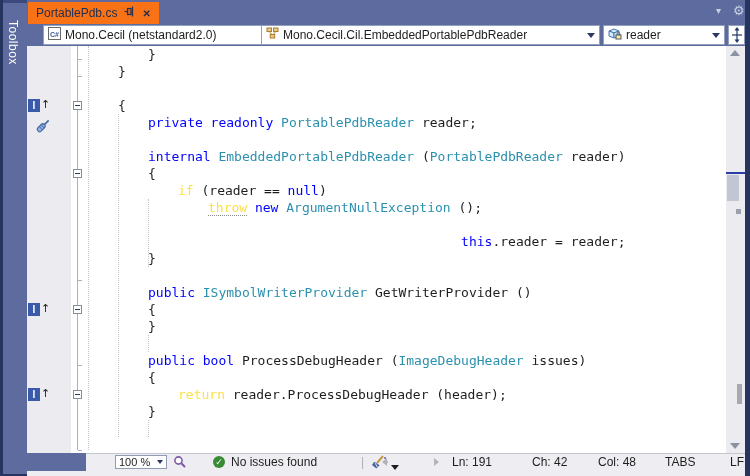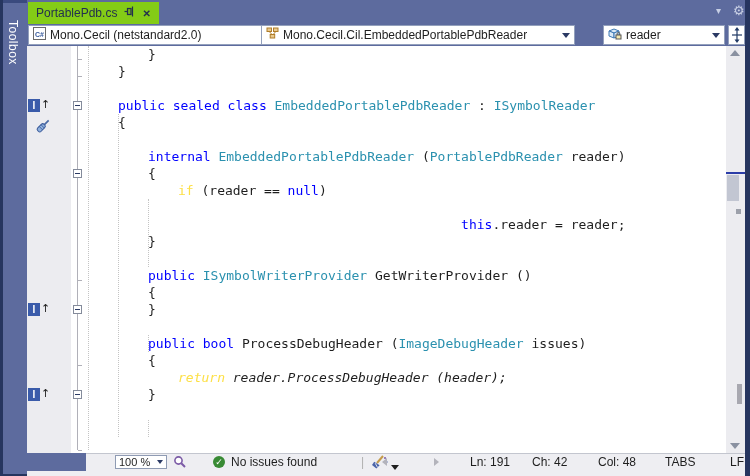--- a/index.html
+++ b/index.html
@@ -10,21 +10,21 @@
   
   #frame-left{left:0;top:0;width:3px;height:476px;background:#26355f;}
   #frame-right{left:745px;top:0;width:5px;height:476px;background:#26355f;}
   #frame-bottom{left:0;top:471px;width:750px;height:5px;background:#26355f;}
   #toolbox-strip{left:3px;top:0;width:24px;height:471px;background:#5d6b9e;border-top:3px solid #3a4a7e;}
   #toolbox-label{left:6px;top:20px;color:#ffffff;font-size:12px;
        writing-mode:vertical-rl;letter-spacing:.5px;}
 
   
   #tabstrip{left:27px;top:0;width:718px;height:24px;background:#5d6b9e;}
-  #doc-tab{left:28px;top:2px;height:22px;background:#84cc16;display:flex;align-items:center;
+  #doc-tab{left:28px;top:2px;height:22px;background:#f97316;display:flex;align-items:center;
        padding:0 8px;color:#23304f;font-size:12px;gap:7px;}
   #tab-close{font-size:10px;font-weight:bold;color:#23304f;cursor:default;}
   #title-chevron{left:716px;top:5px;color:#c7cfe4;font-size:10px;}
   #title-gear{left:733px;top:3px;color:#c7cfe4;font-size:13px;}
 
   
   .combo{position:absolute;top:25px;height:20px;background:#ffffff;border:1px solid #93a0bc;
        display:flex;align-items:center;font-size:12px;color:#1e1e1e;box-sizing:border-box;
        padding:0 4px;gap:4px;}
   .combo .dd{margin-left:auto;width:0;height:0;border-left:4px solid transparent;
@@ -103,31 +103,31 @@
       <rect x="3.5" y="2.5" width="3.5" height="6"></rect>
           <line x1="8.5" y1="0.5" x2="8.5" y2="10.5"></line>
     </g>
       </svg>
   </span>
   <span id="tab-close">✕</span>
 </div>
 <div class="abs" id="title-chevron">▾</div>
 <div class="abs" id="title-gear">⚙</div>
 
-<div class="combo" style="left:28px;width:274px;justify-content:space-between;">
+<div class="combo" style="left:43px;width:274px;justify-content:space-between;">
   <span>
     <svg width="13" height="13" viewBox="0 0 13 13">
         <rect x="0.5" y="0.5" width="12" height="12" fill="#fff" stroke="#6a6a6a"></rect>
     <text x="6.5" y="9.5" font-size="7" font-family="Liberation Sans" font-weight="bold" fill="#36599c" text-anchor="middle">C#</text>
       </svg>
   </span>
   <span class="txt">Mono.Cecil (netstandard2.0)</span>
   <span class="dd"></span>
 </div>
-<div class="combo" style="left:261px;width:314px;">
+<div class="combo" style="left:261px;width:339px;">
   <span>
     <svg width="13" height="13" viewBox="0 0 13 13">
         <g stroke="#b07d28" fill="#e8c98f" stroke-width="1">
       <rect x="1" y="1" width="4.5" height="3.5"></rect>
           <rect x="7.5" y="1" width="4.5" height="3.5"></rect>
       <rect x="4.2" y="7.5" width="4.5" height="3.5"></rect>
       <line x1="3.2" y1="4.5" x2="6" y2="7.5" fill="none"></line>
           <line x1="9.8" y1="4.5" x2="7.2" y2="7.5" fill="none"></line>
     </g>
       </svg>
@@ -165,37 +165,38 @@
     </svg>
 </div>
 
 <div class="abs" id="editor-bg"></div>
 <div class="abs" id="glyph-margin"></div>
 <div class="abs" id="outline-vline" class2="outline-line" style="left:77px;top:46px;width:1px;height:404px;background:#b0b0b8;"></div>
 <div class="abs" id="code-lines">
     <div class="code-line" style="padding-left: 60px;"><span class="tk-txt">}</span></div>
     <div class="code-line" style="padding-left: 30px;"><span class="tk-txt">}</span></div>
     <div class="code-line" style="padding-left: 0px;"></div>
-    <div class="code-line" style="padding-left: 30px;"><span class="tk-kw">public sealed class </span><span class="tk-type">EmbeddedPortablePdbReader</span><span class="tk-txt"> : </span><span class="tk-type">ISymbolReader</span></div>
     <div class="code-line" style="padding-left: 30px;"><span class="tk-txt">{</span></div>
+    <div class="code-line" style="padding-left: 60px;"><span class="tk-kw">private readonly </span><span class="tk-type">PortablePdbReader</span><span class="tk-txt"> reader;</span></div>
     <div class="code-line" style="padding-left: 0px;"></div>
     <div class="code-line" style="padding-left: 60px;"><span class="tk-kw">internal </span><span class="tk-type">EmbeddedPortablePdbReader</span><span class="tk-txt"> (</span><span class="tk-type">PortablePdbReader</span><span class="tk-txt"> reader)</span></div>
     <div class="code-line" style="padding-left: 60px;"><span class="tk-txt">{</span></div>
     <div class="code-line" style="padding-left: 90px;"><span class="tk-ctrl">if</span><span class="tk-txt"> (reader == </span><span class="tk-kw">null</span><span class="tk-txt">)</span></div>
+    <div class="code-line" style="padding-left: 120px;"><span class="tk-ctrl tk-u">throw</span><span class="tk-txt"> </span><span class="tk-kw">new</span><span class="tk-txt"> </span><span class="tk-type">ArgumentNullException</span><span class="tk-txt"> ();</span></div>
     <div class="code-line" style="padding-left: 0px;"></div>
     <div class="code-line" style="padding-left: 90px; text-align: right;"><span class="tk-kw">this</span><span class="tk-txt">.reader = reader;</span></div>
     <div class="code-line" style="padding-left: 60px;"><span class="tk-txt">}</span></div>
     <div class="code-line" style="padding-left: 0px;"></div>
     <div class="code-line" style="padding-left: 60px;"><span class="tk-kw">public </span><span class="tk-type">ISymbolWriterProvider</span><span class="tk-txt"> GetWriterProvider ()</span></div>
     <div class="code-line" style="padding-left: 60px;"><span class="tk-txt">{</span></div>
     <div class="code-line" style="padding-left: 60px;"><span class="tk-txt">}</span></div>
     <div class="code-line" style="padding-left: 0px;"></div>
     <div class="code-line" style="padding-left: 60px;"><span class="tk-kw">public bool </span><span class="tk-txt">ProcessDebugHeader</span><span class="tk-txt"> (</span><span class="tk-type">ImageDebugHeader</span><span class="tk-txt"> issues)</span></div>
     <div class="code-line" style="padding-left: 60px;"><span class="tk-txt">{</span></div>
-    <div class="code-line" style="padding-left: 90px; font-style: italic;"><span class="tk-ctrl">return</span><span class="tk-txt"> reader.ProcessDebugHeader (header);</span></div>
+    <div class="code-line" style="padding-left: 90px;"><span class="tk-ctrl">return</span><span class="tk-txt"> reader.ProcessDebugHeader (header);</span></div>
     <div class="code-line" style="padding-left: 60px;"><span class="tk-txt">}</span></div>
   </div>
 <div class="abs" id="editor-overlays" style="left:0;top:0;">
     <div class="indent-guide" style="position: absolute; left: 88px; top: 46px; height: 404px;"></div>
     <div class="indent-guide" style="position: absolute; left: 118px; top: 114px; height: 323px;"></div>
     <div class="indent-guide" style="position: absolute; left: 148px; top: 199px; height: 68px;"></div>
     <div class="indent-guide" style="position: absolute; left: 148px; top: 335px; height: 17px;"></div>
     <div class="indent-guide" style="position: absolute; left: 148px; top: 420px; height: 17px;"></div>
     <div class="outline-box" style="position: absolute; left: 73px; top: 101px;"></div>
     <div class="outline-box" style="position: absolute; left: 73px; top: 169px;"></div>
@@ -261,19 +262,19 @@
       <line x1="4.2" y1="9.2" x2="6.4" y2="13.2" stroke="#fff" stroke-width="0.8"></line>
       <path d="M13,4 h2 M14,3 v2" stroke="#7b5aa6" stroke-width="1"></path>
       <path d="M14.6,8 h2 M15.6,7 v2" stroke="#4a63a8" stroke-width="1"></path>
     </svg>
   </span>
   <span class="st" style="left:364px;top:5px;">
     <span style="display:inline-block;width:0;height:0;border-left:4px solid transparent;border-right:4px solid transparent;border-top:5px solid #1e1e1e;"></span>
   </span>
   <span class="hs-arrow" id="hs-left"></span>
   <span class="hs-arrow" id="hs-right"></span>
-  <span class="st" style="left:443px;">Ln: 191</span>
+  <span class="st" style="left:425px;">Ln: 191</span>
   <span class="st" style="left:505px;">Ch: 42</span>
   <span class="st" style="left:571px;">Col: 48</span>
   <span class="st" style="left:638px;">TABS</span>
   <span class="st" style="left:703px;">LF</span>
 </div>
 <div class="abs" id="status-corner"></div>
 
 </body></html>

